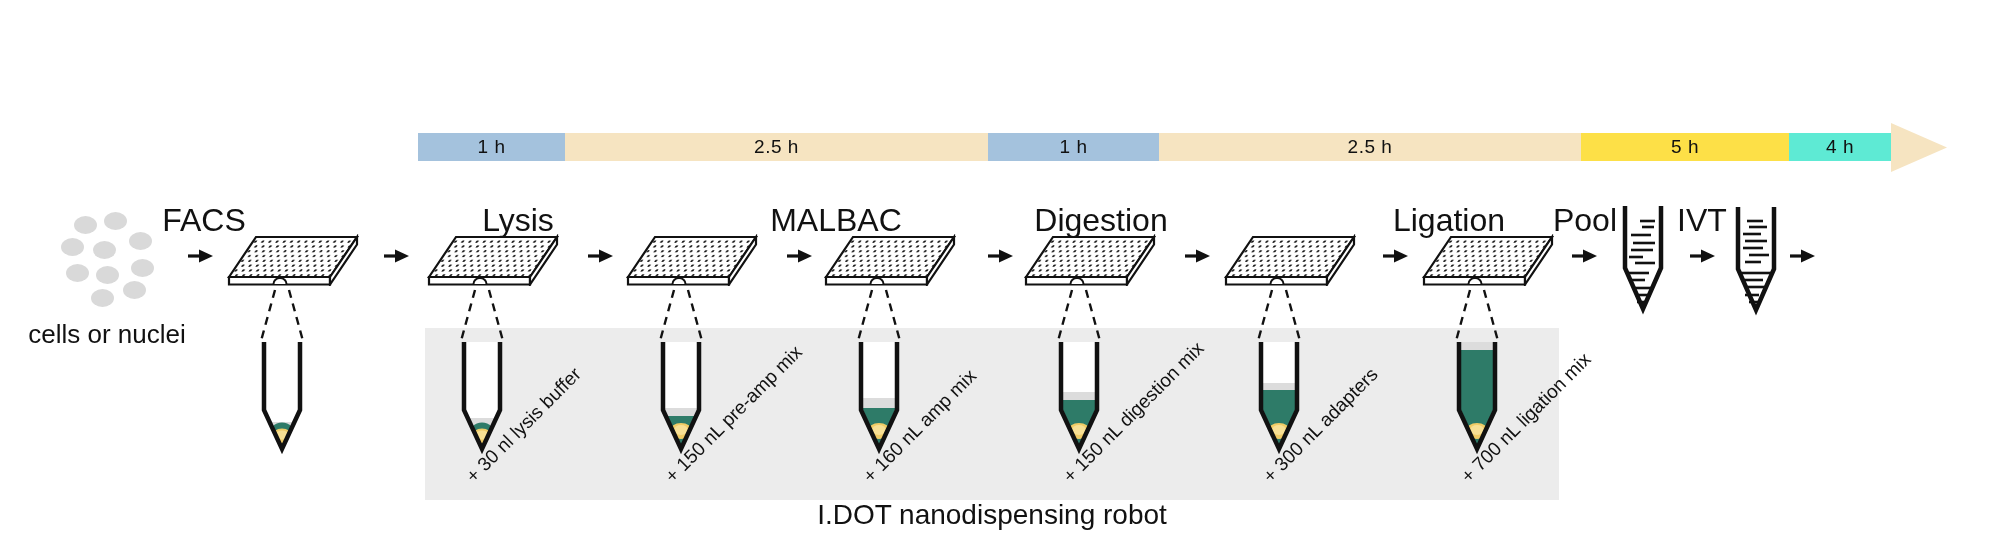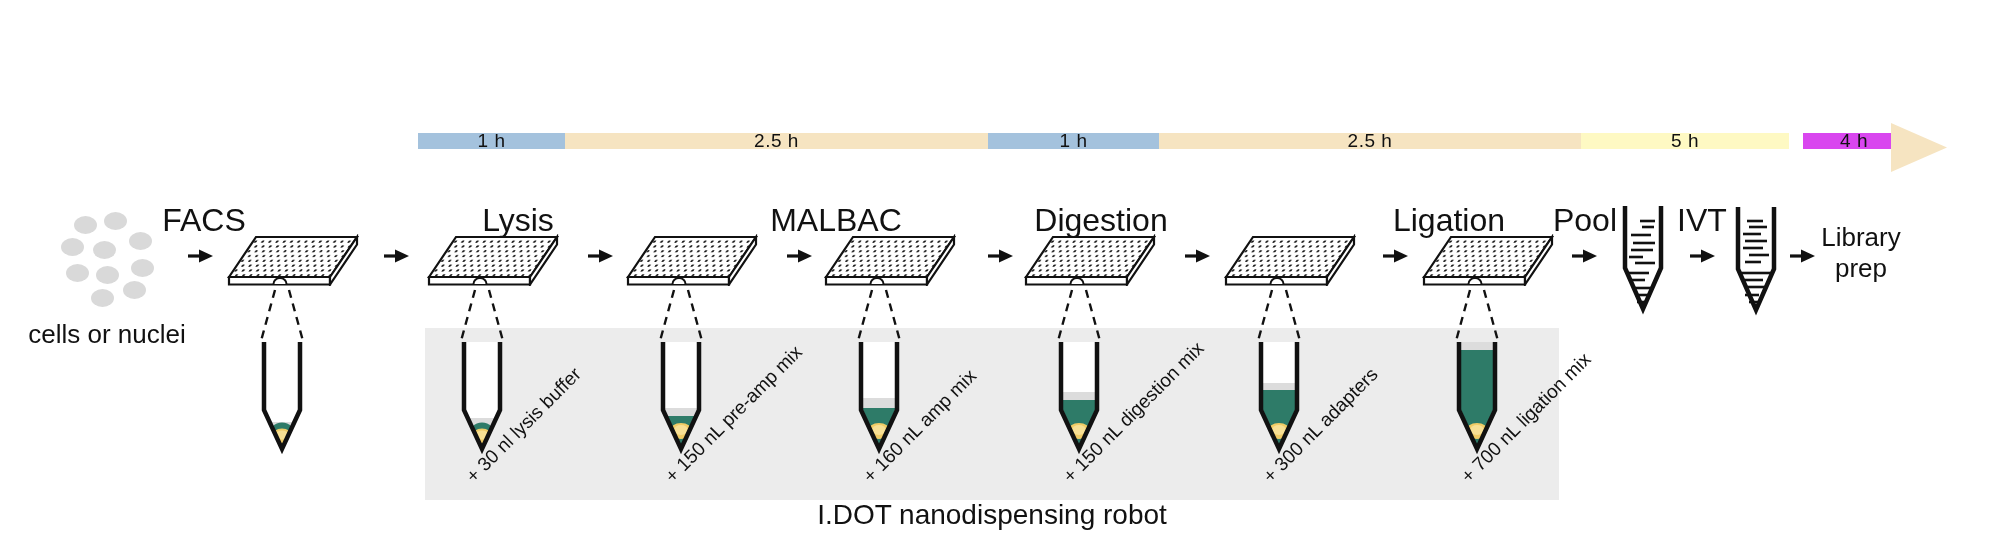--- a/index.html
+++ b/index.html
@@ -1,18 +1,18 @@
 <!DOCTYPE html>
 <html><head>
 <meta charset="utf-8">
 <style>
   html,body{margin:0;padding:0;background:#fff;}
   .canvas{position:relative;width:1998px;height:554px;background:#ffffff;
           font-family:"Liberation Sans",sans-serif;color:#111;overflow:hidden;}
-  .seg{position:absolute;top:133px;height:16px;display:flex;align-items:center;
+  .seg{position:absolute;top:133px;height:28px;display:flex;align-items:center;
        justify-content:center;font-size:19px;letter-spacing:.5px;}
   .step-label{position:absolute;top:202px;transform:translateX(-50%);
        font-size:32px;white-space:nowrap;}
   .two-line{text-align:center;line-height:31px;}
   .src{position:absolute;left:107px;top:319px;transform:translateX(-50%);font-size:26px;}
   .final{position:absolute;left:1861px;top:222px;transform:translateX(-50%);font-size:26px;}
   .caption{position:absolute;left:992px;top:499px;transform:translateX(-50%);
        font-size:28px;white-space:nowrap;}
   .reagent{position:absolute;font-size:19px;white-space:nowrap;height:24px;line-height:24px;
        transform:rotate(-45deg);transform-origin:0 100%;}
@@ -21,42 +21,38 @@
   svg{position:absolute;display:block;}
 </style>
 </head>
 <body>
 
 <div class="canvas">
   <div id="robot-box" style="background: rgb(236, 236, 236);"></div>
   <div class="src two-line">
     <div>cells or nuclei</div>
   </div>
-  <div class="final two-line">
-    <div>Library</div>
-    <div>prep</div>
-  </div>
   <div class="caption">I.DOT nanodispensing robot</div>
   <div id="gen">
       <div class="seg" style="left: 418px; width: 147px; background: rgb(164, 194, 221);">
         <span>1 h</span>
       </div>
       <div class="seg" style="left: 565px; width: 423px; background: rgb(246, 228, 193);">
         <span>2.5 h</span>
       </div>
       <div class="seg" style="left: 988px; width: 171px; background: rgb(164, 194, 221);">
         <span>1 h</span>
       </div>
       <div class="seg" style="left: 1159px; width: 422px; background: rgb(246, 228, 193);">
         <span>2.5 h</span>
       </div>
-      <div class="seg" style="left: 1581px; width: 208px; background: #fef9c3;">
+      <div class="seg" style="left: 1581px; width: 208px; background: #fde047;">
         <span>5 h</span>
       </div>
-      <div class="seg" style="left: 1789px; width: 102px; background: #d946ef; margin-left: 14px;">
+      <div class="seg" style="left: 1789px; width: 102px; background: #5eead4;">
         <span>4 h</span>
       </div>
       <svg width="58" height="49" viewBox="0 0 58 49" style="left: 1891px; top: 123px;">
         <polygon points="0,0 56,24.5 0,49" fill="#f6e4c1"></polygon>
       </svg>
       <div class="step-label" style="left: 204px;">FACS</div>
       <div class="step-label" style="left: 502px; margin-left: 16px;">Lysis</div>
       <div class="step-label" style="left: 836px;">MALBAC</div>
       <div class="step-label" style="left: 1101px;">Digestion</div>
       <div class="step-label" style="left: 1405px; margin-left: 44px;">Ligation</div>

